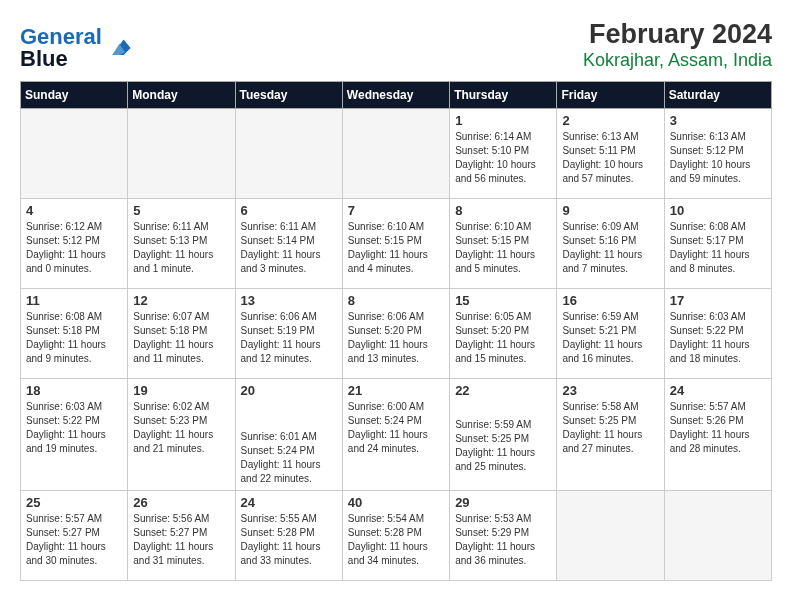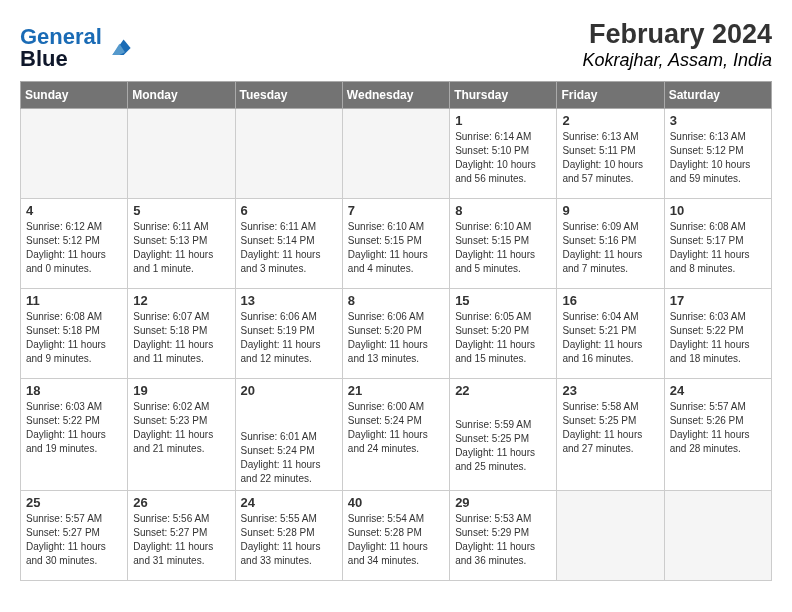--- a/index.html
+++ b/index.html
@@ -39,30 +39,29 @@
       text-align: right;
     }
     .month-title {
       font-size: 27px;
       font-weight: bold;
       color: #333;
       line-height: 1.1;
     }
     .location-title {
       font-size: 18px;
-      color: #000000;
-      font-style: italic;
+      color: #15803d;
     }
     table {
       width: 100%;
       border-collapse: collapse;
       table-layout: fixed;
     }
     th {
-      background: #737373;
+      background: #0f172a;
       color: #fff;
       font-size: 12px;
       font-weight: bold;
       padding: 6px 4px;
       text-align: left;
       border: 1px solid #aaa;
     }
     td {
       border: 1px solid #ccc;
       vertical-align: top;
@@ -232,21 +231,21 @@
         </td>
         <td>
           <span class="day-num">15</span>
           <div class="day-info" style="white-space: pre-line;">Sunrise: 6:05 AM
 Sunset: 5:20 PM
 Daylight: 11 hours
 and 15 minutes.</div>
         </td>
         <td>
           <span class="day-num">16</span>
-          <div class="day-info" style="white-space: pre-line;">Sunrise: 6:04 AM
+          <div class="day-info" style="white-space: pre-line;">Sunrise: 6:59 AM
 Sunset: 5:21 PM
 Daylight: 11 hours
 and 16 minutes.</div>
         </td>
         <td>
           <span class="day-num">17</span>
           <div class="day-info" style="white-space: pre-line;">Sunrise: 6:03 AM
 Sunset: 5:22 PM
 Daylight: 11 hours
 and 18 minutes.</div>

